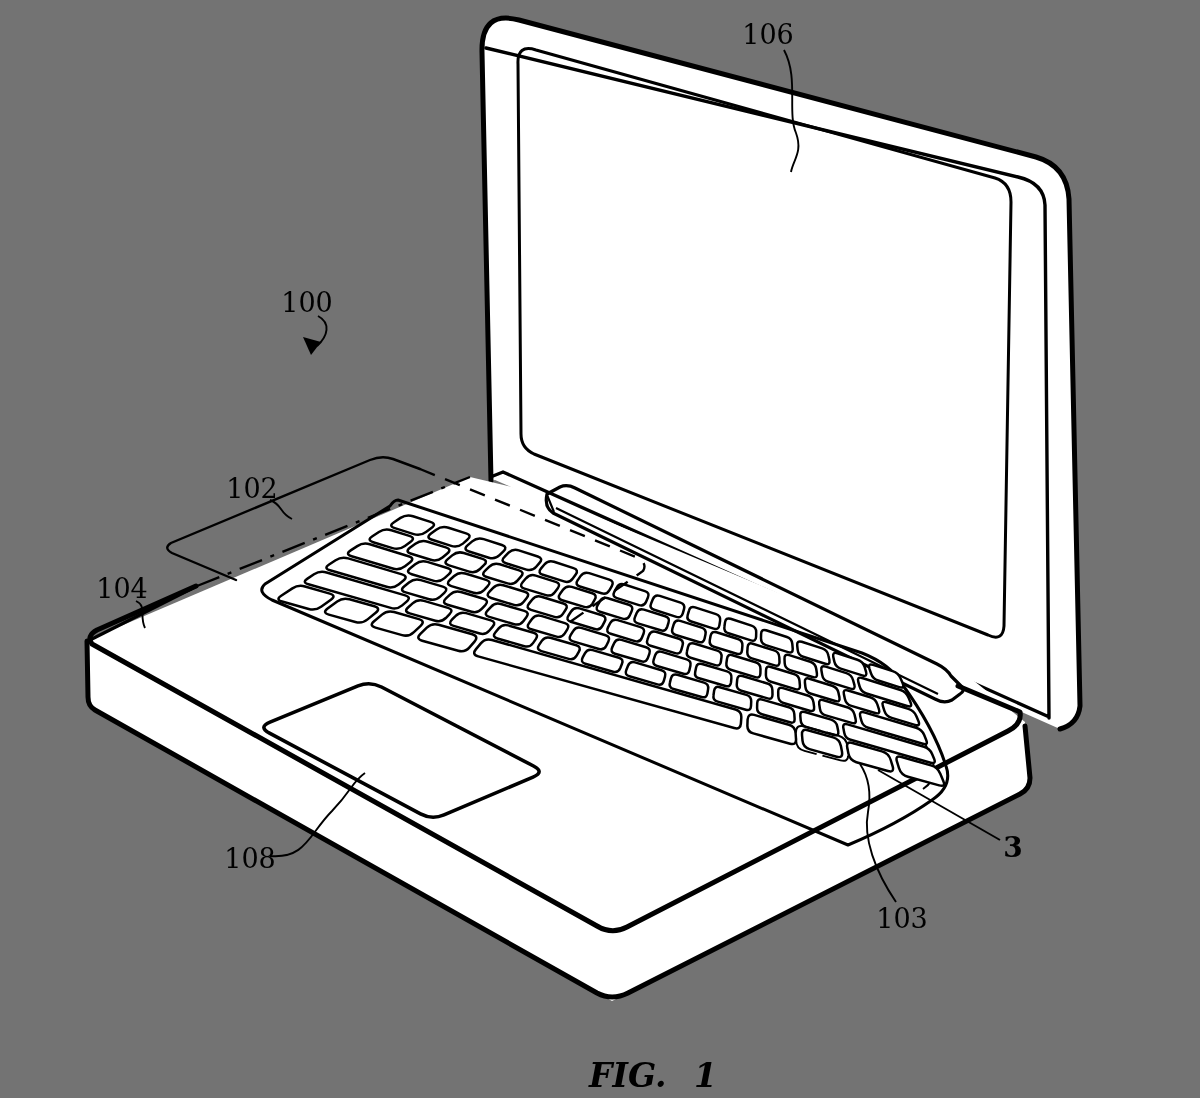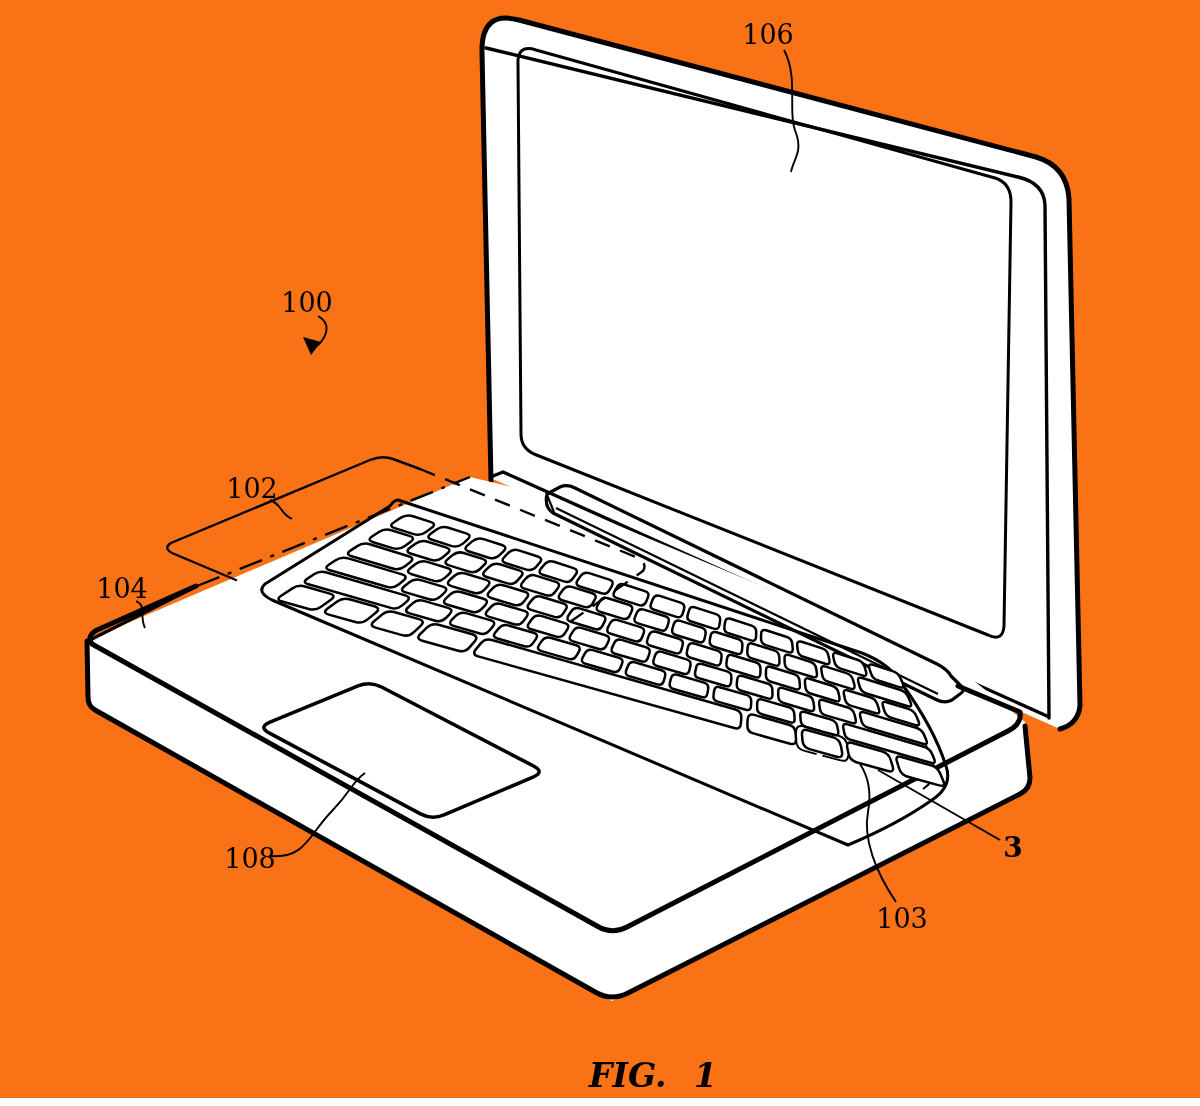--- a/index.html
+++ b/index.html
@@ -1,16 +1,16 @@
 <!DOCTYPE html>
 <html><head>
 <meta charset="utf-8">
 <style>
   html,body{margin:0;padding:0;background:#ffffff;}
-  .page{width:1200px;height:1098px;position:relative;background:#f97316;overflow:hidden;
+  .page{width:1200px;height:1098px;position:relative;background:#737373;overflow:hidden;
         font-family:"DejaVu Serif", serif;}
   svg{display:block;}
   .ref-label{font-family:"DejaVu Serif", serif;font-size:27px;fill:#000;}
   .ref-label-bold{font-family:"DejaVu Serif", serif;font-size:28px;font-weight:bold;fill:#000;}
   .caption{font-family:"DejaVu Serif", serif;font-size:33px;font-weight:bold;font-style:italic;
            fill:#000;word-spacing:16px;}
   .ink{stroke:#000;fill:none;}
 </style>
 </head>
 <body>

